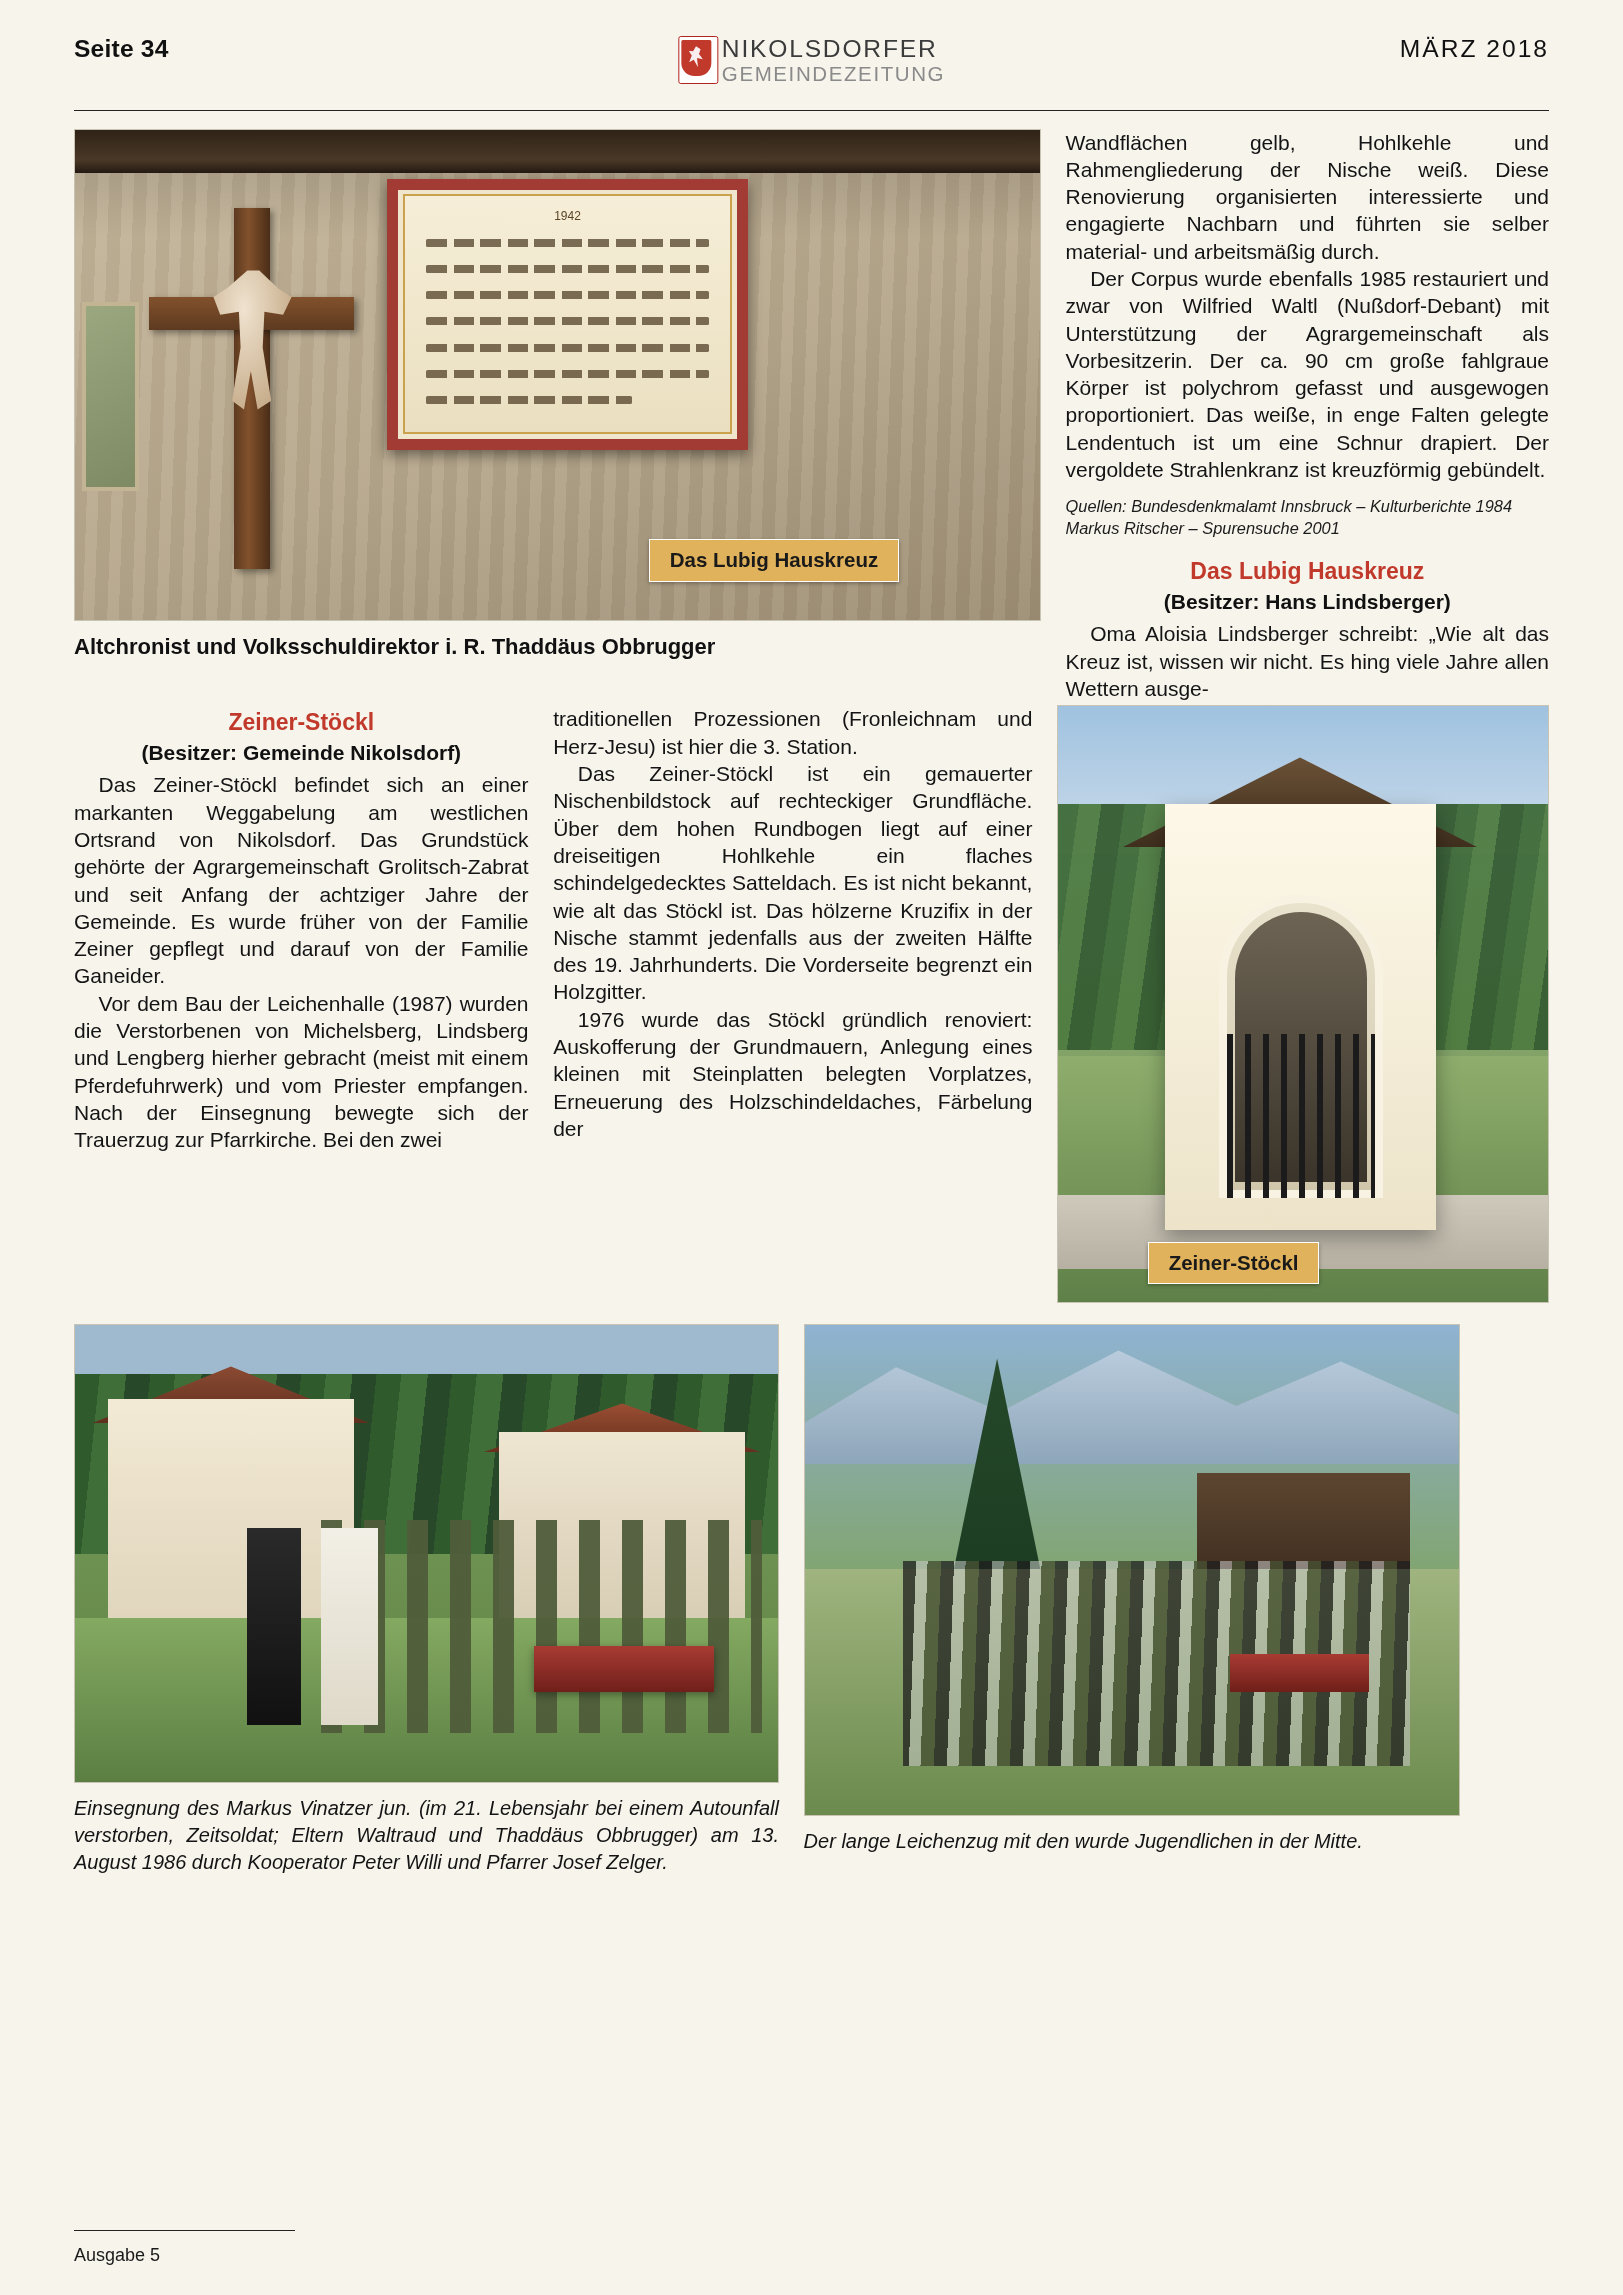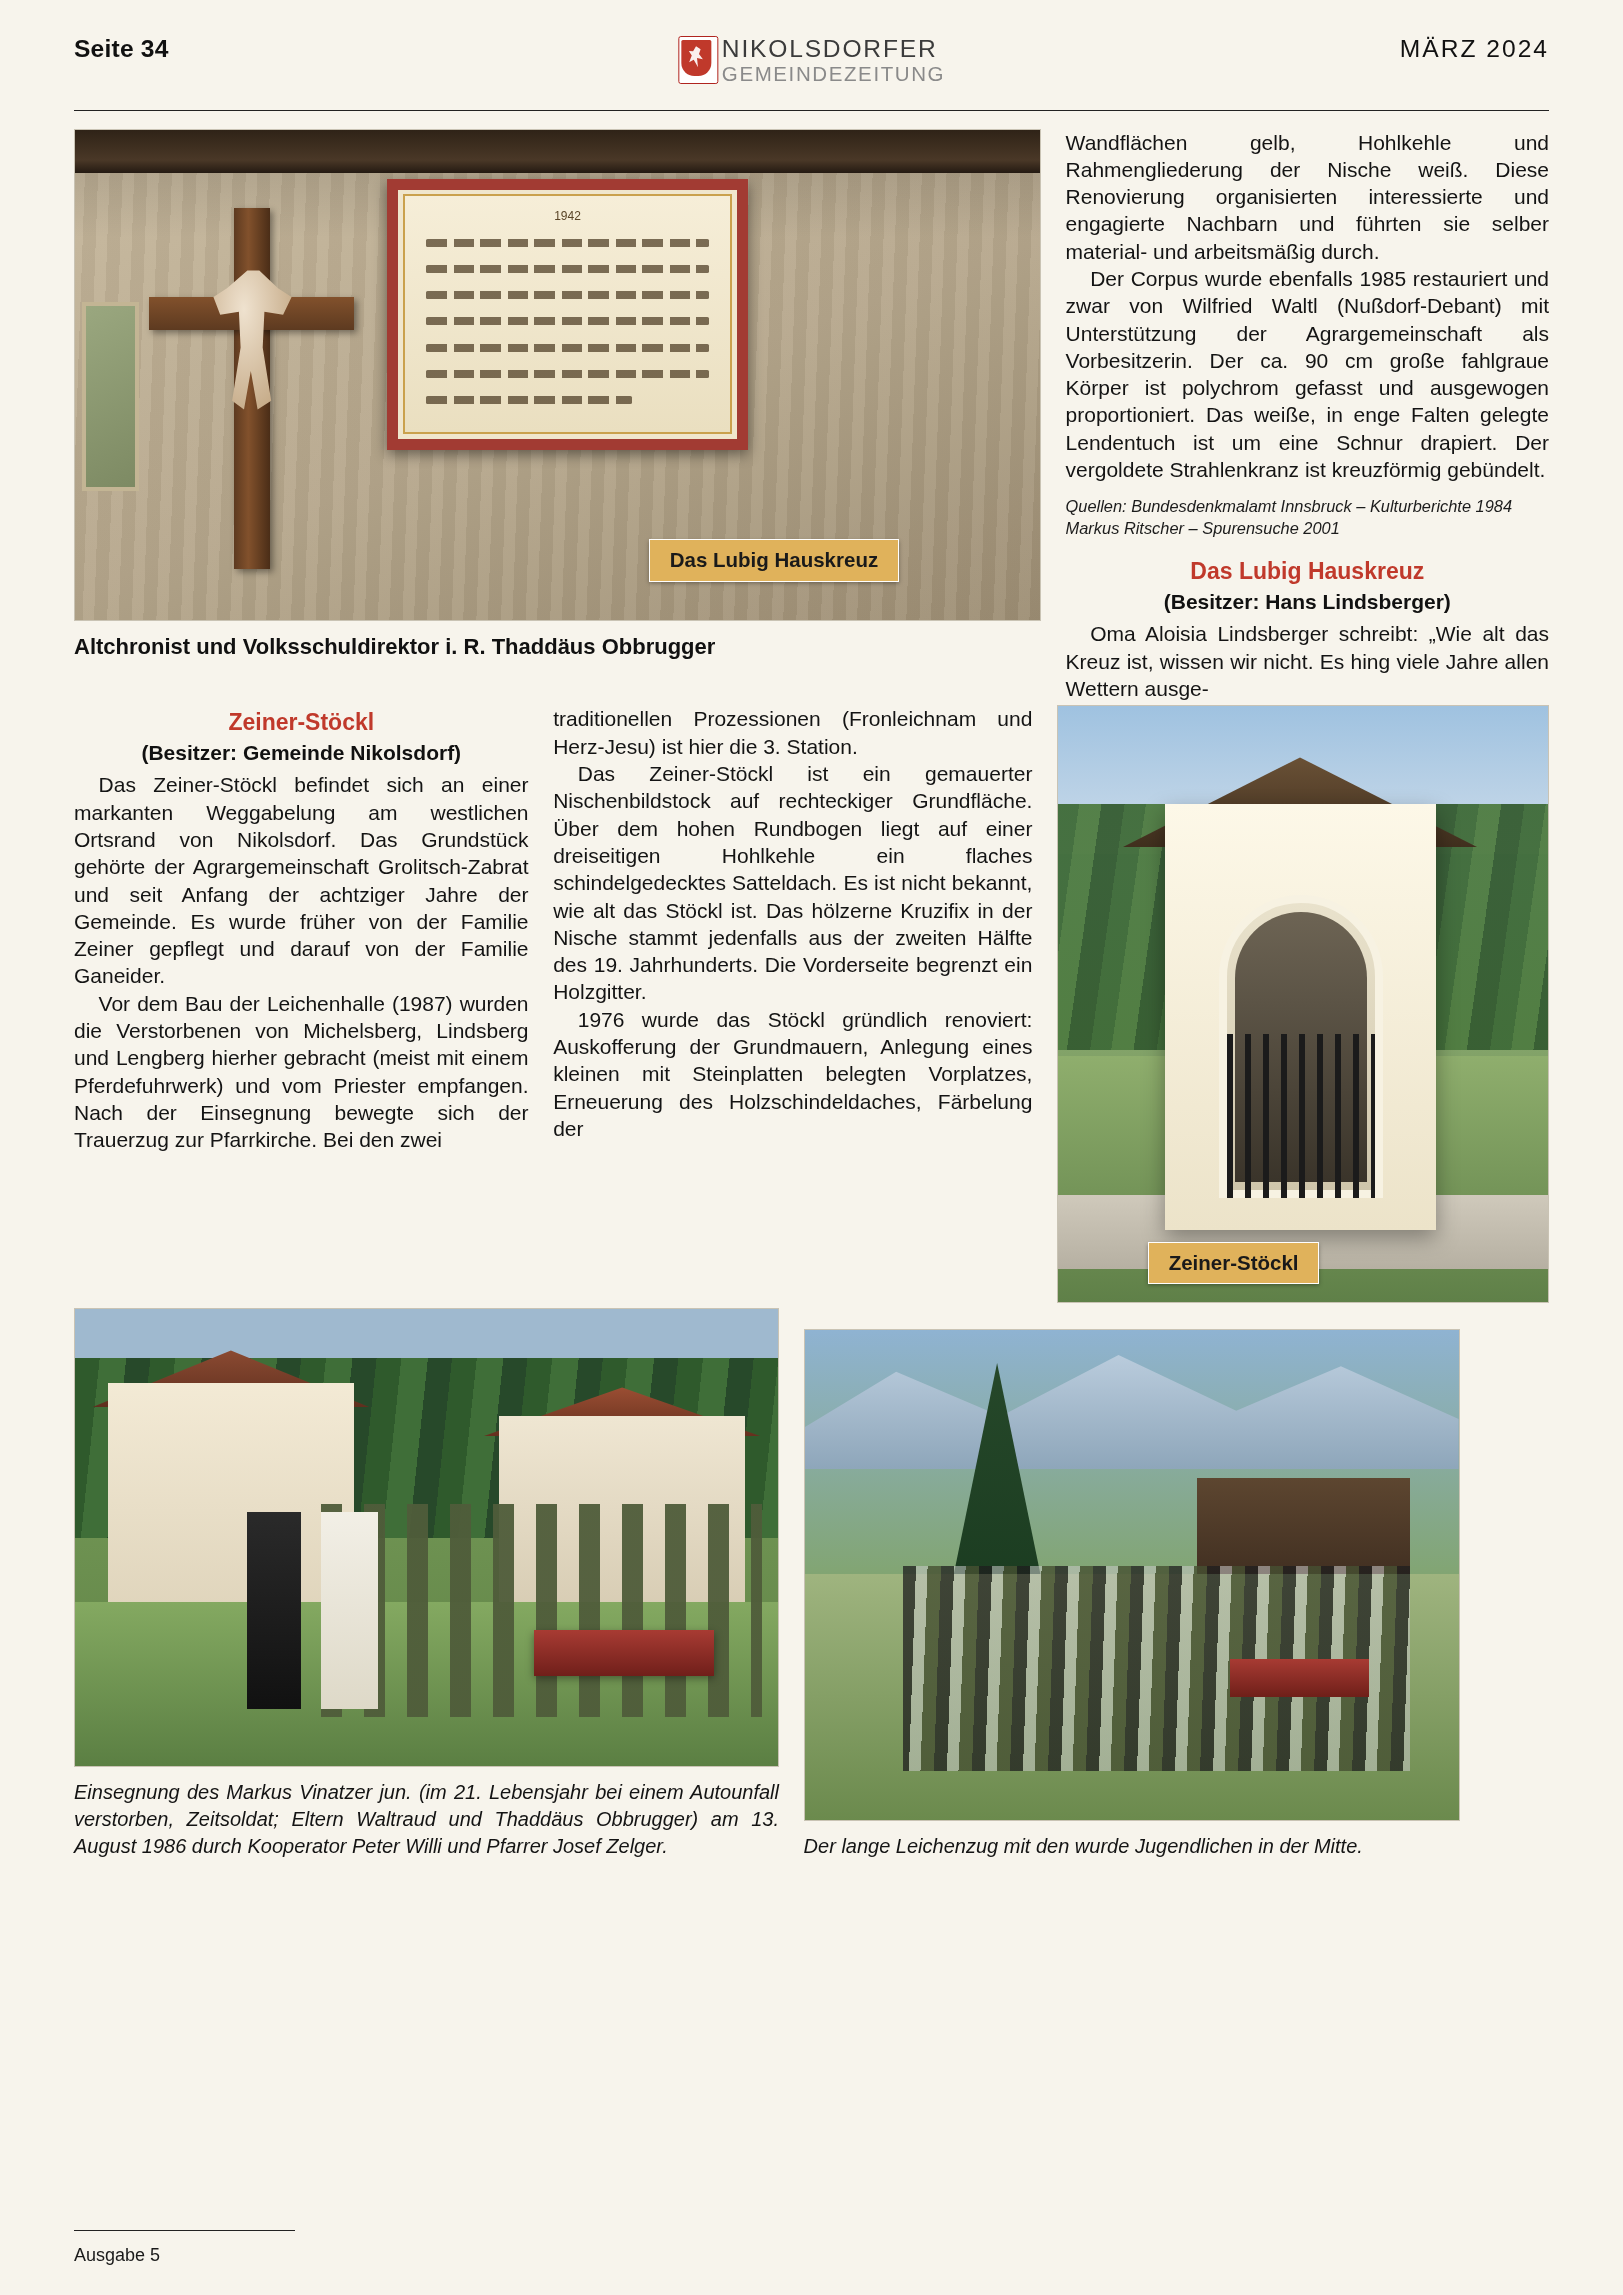--- a/index.html
+++ b/index.html
@@ -394,21 +394,21 @@
     <div class="brand">
       <div class="brand-crest">
         <div class="shield"></div>
         <div class="bird"></div>
       </div>
       <div class="brand-text">
         <div class="brand-line1">NIKOLSDORFER</div>
         <div class="brand-line2">GEMEINDEZEITUNG</div>
       </div>
     </div>
-    <div class="issue-date">MÄRZ 2024</div>
+    <div class="issue-date">MÄRZ 2018</div>
   </div>
   <div class="rule-top"></div>
 
   <div class="content">
 
     <div class="cols">
 
       <div class="col" style="width:967px">
         <div class="photo hero">
           <div class="wall"></div>
@@ -472,21 +472,21 @@
           <div class="chapel"></div>
           <div class="niche">
               <div class="niche-dark"></div>
             </div>
           <div class="gate"></div>
           <div class="caption-badge" style="left:90px; bottom:18px;">Zeiner-Stöckl</div>
         </div>
       </div>
     </div>
 
-    <div class="cols" style="margin-top:5px;align-items:flex-end;">
+    <div class="cols" style="margin-top:21px;">
 
       <div class="col" style="width:705px">
         <div class="photo funeral-left">
           <div class="sky"></div>
           <div class="forest"></div>
           <div class="house-roof"></div>
           <div class="house"></div>
           <div class="house2-roof"></div>
           <div class="house2"></div>
           <div class="lawn"></div>

